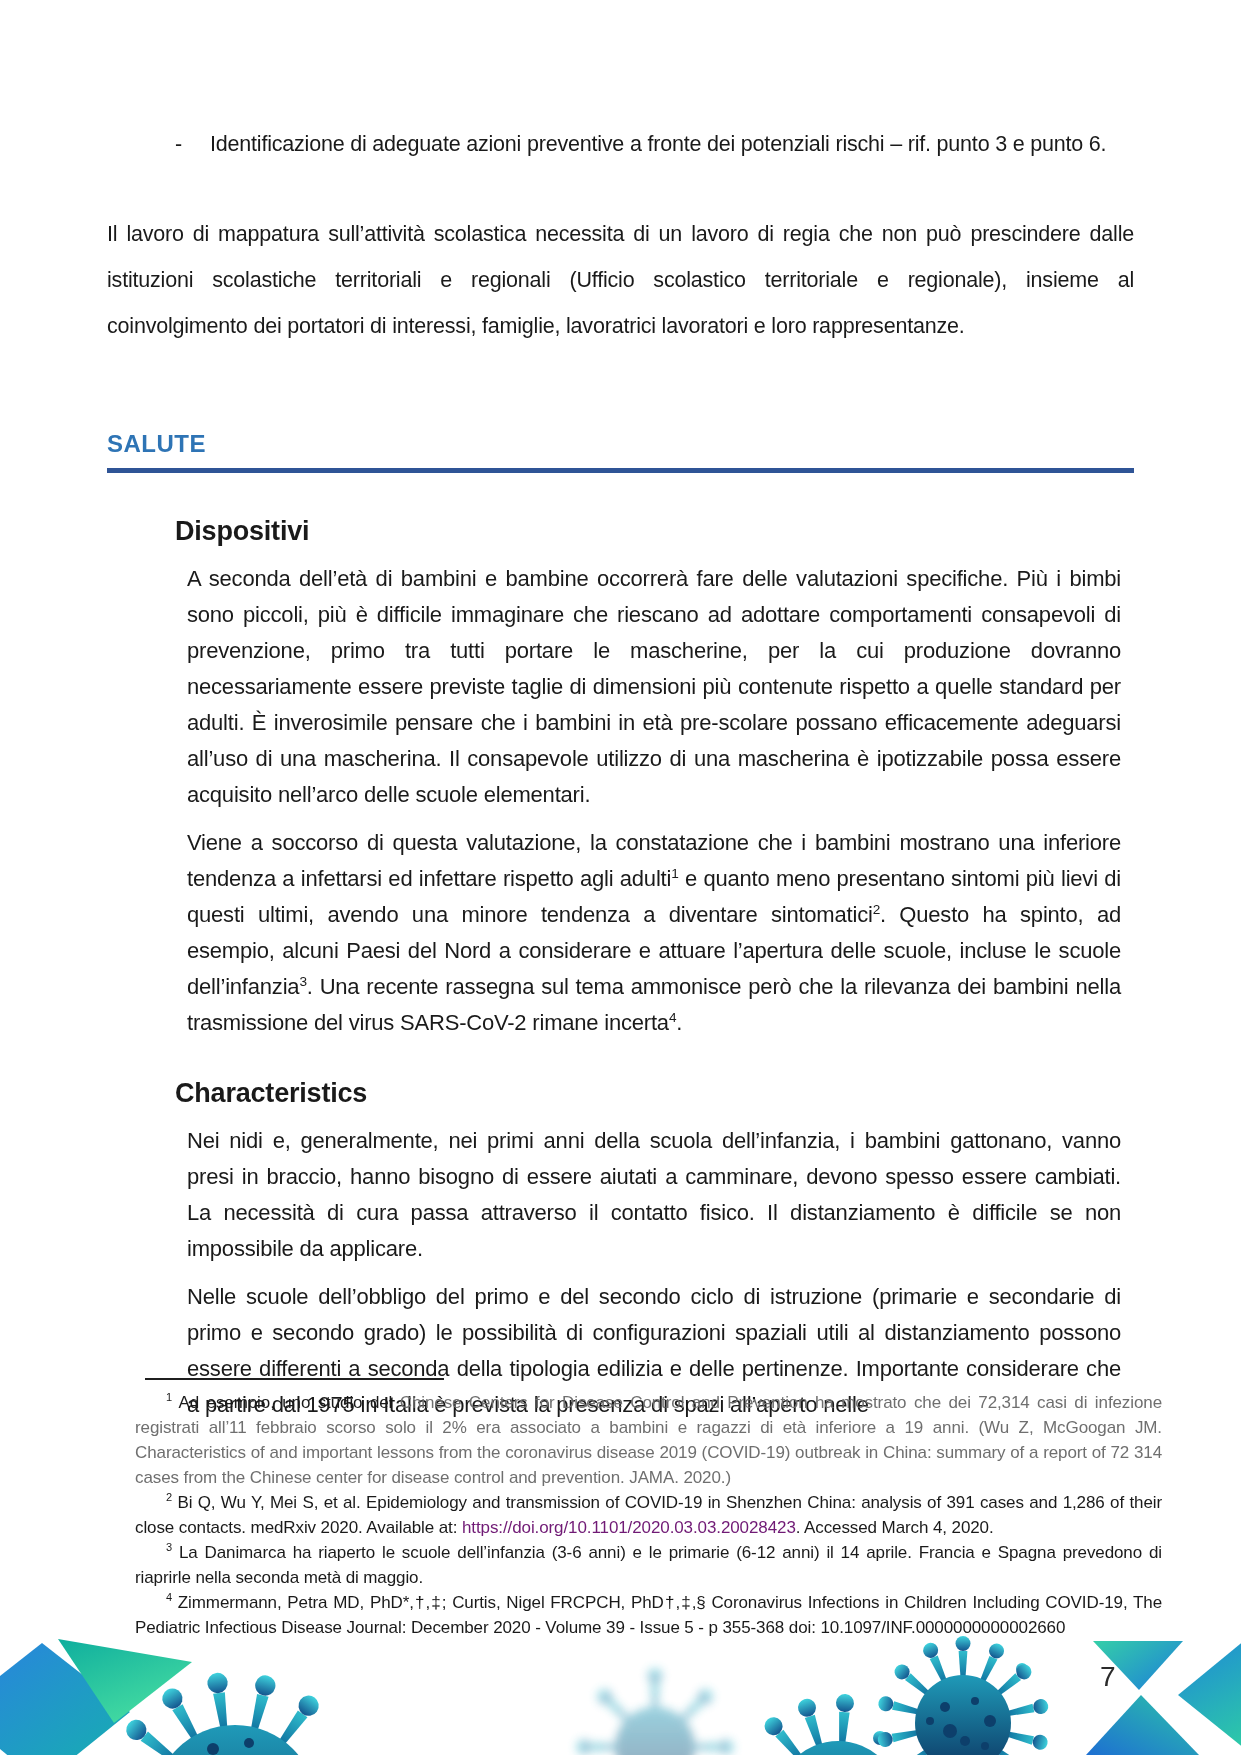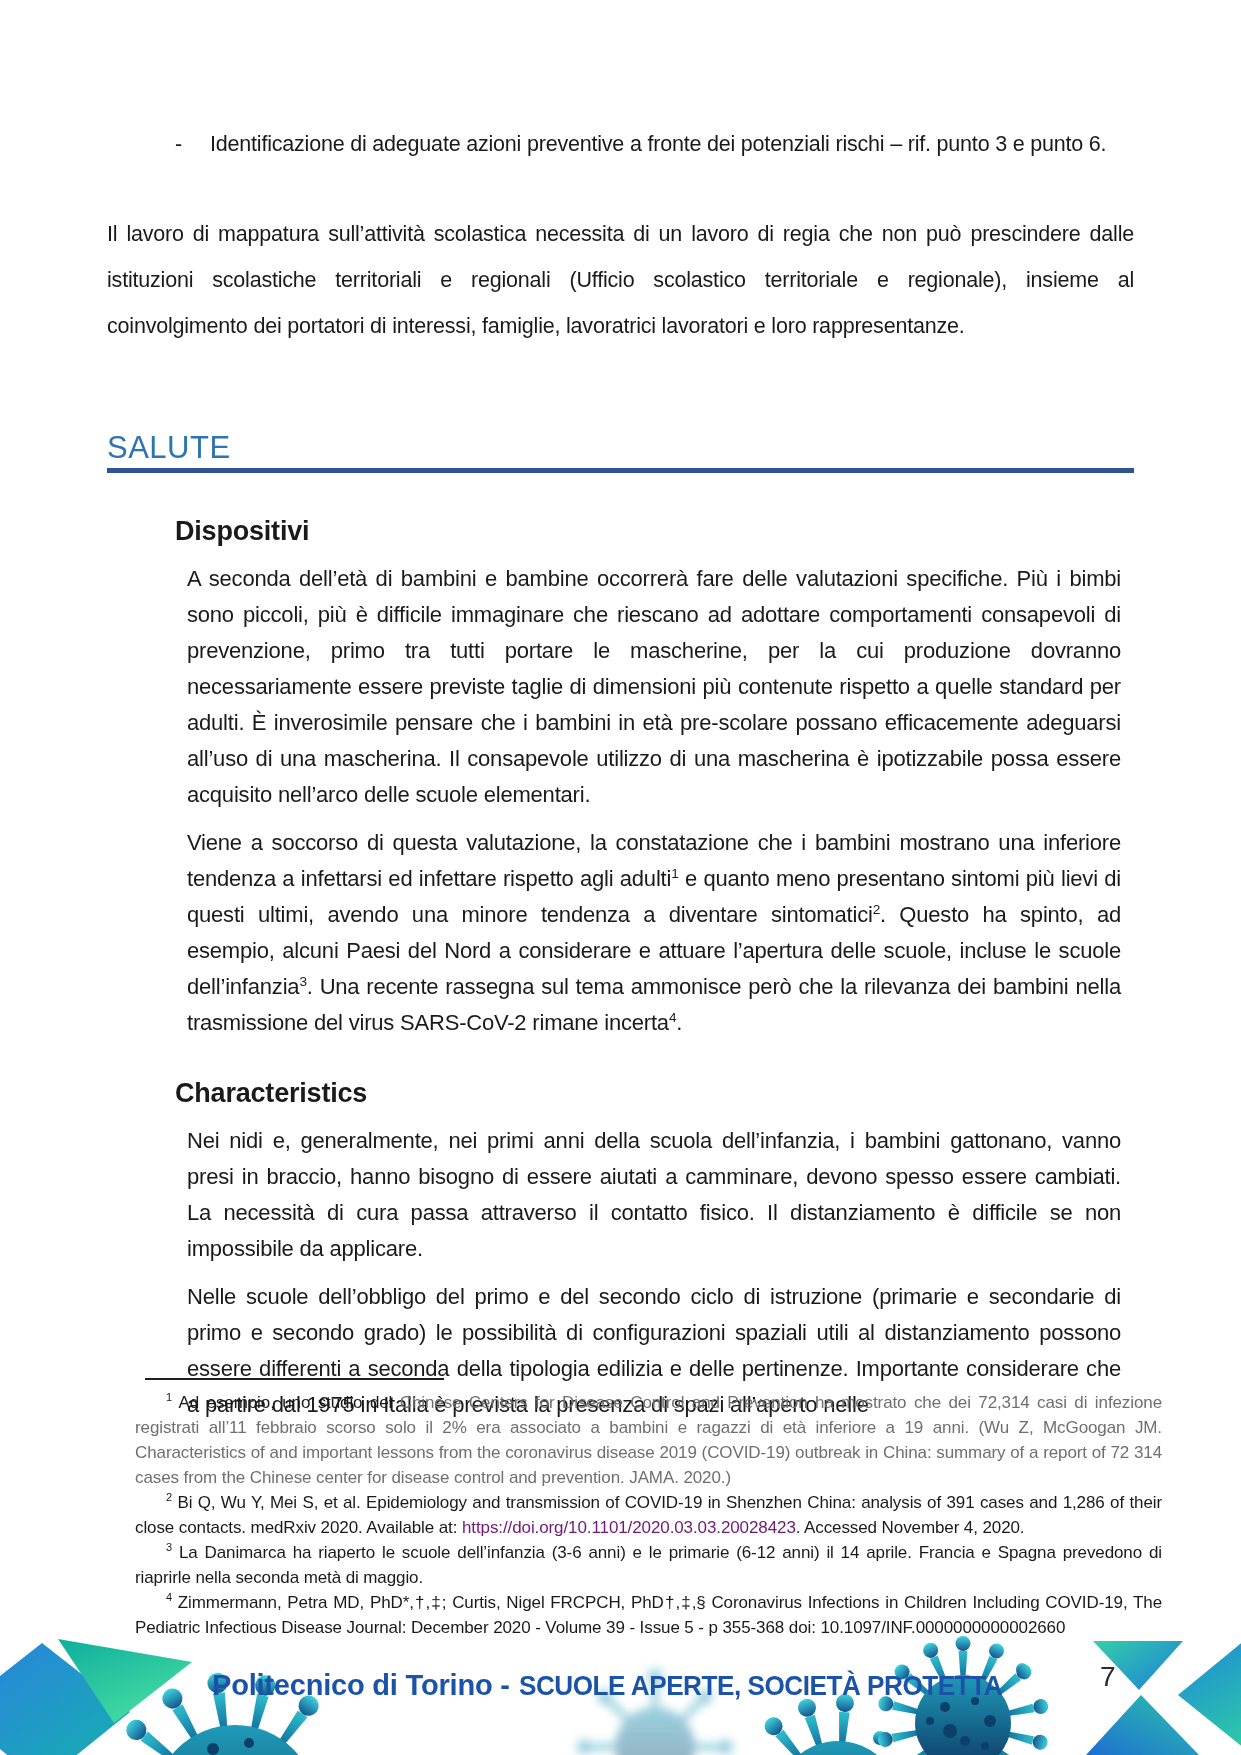--- a/index.html
+++ b/index.html
@@ -13,21 +13,21 @@
     position:absolute; left:107px; top:121px; width:1027px;
     font-size:21.5px; line-height:46px; text-align:justify; letter-spacing:-0.2px;
   }
   .bullet-item { position:relative; padding-left:103px; }
   .bullet-item .dash { position:absolute; left:68px; top:0; }
   .top-par { margin:44px 0 0 0; }
 
   
   .salute {
     position:absolute; left:107px; top:430px; margin:0;
-    font-size:31px; font-weight:400; letter-spacing:0.5px; color:#2E74B5;
+    font-size:24px; font-weight:700; letter-spacing:0.5px; color:#2E74B5;
   }
   .salute-rule {
     position:absolute; left:107px; top:468px; width:1027px; height:5px;
     background:#2F5496;
   }
 
   
   .content {
     position:absolute; left:175px; top:513px; width:958px;
     font-size:22px; line-height:36px; text-align:justify; letter-spacing:-0.2px;
@@ -81,21 +81,21 @@
     <p>A seconda dell’età di bambini e bambine occorrerà fare delle valutazioni specifiche. Più i bimbi sono piccoli, più è difficile immaginare che riescano ad adottare comportamenti consapevoli di prevenzione, primo tra tutti portare le mascherine, per la cui produzione dovranno necessariamente essere previste taglie di dimensioni più contenute rispetto a quelle standard per adulti. È inverosimile pensare che i bambini in età pre-scolare possano efficacemente adeguarsi all’uso di una mascherina. Il consapevole utilizzo di una mascherina è ipotizzabile possa essere acquisito nell’arco delle scuole elementari.</p>
     <p><span>Viene a soccorso di questa valutazione, la constatazione che i bambini mostrano una inferiore tendenza a infettarsi ed infettare rispetto agli adulti</span><sup>1</sup><span> e quanto meno presentano sintomi più lievi di questi ultimi, avendo una minore tendenza a diventare sintomatici</span><sup>2</sup><span>. Questo ha spinto, ad esempio, alcuni Paesi del Nord a considerare e attuare l’apertura delle scuole, incluse le scuole dell’infanzia</span><sup>3</sup><span>. Una recente rassegna sul tema ammonisce però che la rilevanza dei bambini nella trasmissione del virus SARS-CoV-2 rimane incerta</span><sup>4</sup><span>.</span></p>
     <h3 class="spaced">Characteristics</h3>
     <p>Nei nidi e, generalmente, nei primi anni della scuola dell’infanzia, i bambini gattonano, vanno presi in braccio, hanno bisogno di essere aiutati a camminare, devono spesso essere cambiati. La necessità di cura passa attraverso il contatto fisico. Il distanziamento è difficile se non impossibile da applicare.</p>
     <p>Nelle scuole dell’obbligo del primo e del secondo ciclo di istruzione (primarie e secondarie di primo e secondo grado) le possibilità di configurazioni spaziali utili al distanziamento possono essere differenti a seconda della tipologia edilizia e delle pertinenze. Importante considerare che a partire dal 1975 in Italia è prevista la presenza di spazi all’aperto nelle</p>
   </div>
 
   <div class="footnotes">
     <div class="fn-rule"></div>
     <p class="fn"><sup>1</sup><span> Ad esempio, uno studio del </span><span class="gray">Chinese Centers for Disease Control and Prevention ha mostrato che dei 72,314 casi di infezione registrati all’11 febbraio scorso solo il 2% era associato a bambini e ragazzi di età inferiore a 19 anni. (Wu Z, McGoogan JM. Characteristics of and important lessons from the coronavirus disease 2019 (COVID-19) outbreak in China: summary of a report of 72 314 cases from the Chinese center for disease control and prevention. JAMA. 2020.)</span></p>
-    <p class="fn"><sup>2</sup><span> Bi Q, Wu Y, Mei S, et al. Epidemiology and transmission of COVID-19 in Shenzhen China: analysis of 391 cases and 1,286 of their close contacts. medRxiv 2020. Available at: </span><a class="link">https://doi.org/10.1101/2020.03.03.20028423</a><span>. Accessed November 4, 2020.</span></p>
+    <p class="fn"><sup>2</sup><span> Bi Q, Wu Y, Mei S, et al. Epidemiology and transmission of COVID-19 in Shenzhen China: analysis of 391 cases and 1,286 of their close contacts. medRxiv 2020. Available at: </span><a class="link">https://doi.org/10.1101/2020.03.03.20028423</a><span>. Accessed March 4, 2020.</span></p>
     <p class="fn"><sup>3</sup><span> La Danimarca ha riaperto le scuole dell’infanzia (3-6 anni) e le primarie (6-12 anni) il 14 aprile. Francia e Spagna prevedono di riaprirle nella seconda metà di maggio.</span></p>
     <p class="fn"><sup>4</sup><span> Zimmermann, Petra MD, PhD*,†,‡; Curtis, Nigel FRCPCH, PhD†,‡,§ Coronavirus Infections in Children Including COVID-19, The Pediatric Infectious Disease Journal: December 2020 - Volume 39 - Issue 5 - p 355-368 doi: 10.1097/INF.0000000000002660</span></p>
   </div>
 
   <svg class="footer-art" viewBox="0 0 1241 120" width="1241" height="120" aria-hidden="true">
     <defs>
       <linearGradient id="gL1" x1="0" y1="0" x2="1" y2="1">
           <stop offset="0" stop-color="#2b80e2"></stop>
           <stop offset="1" stop-color="#15b2ac"></stop>
         </linearGradient>
@@ -197,18 +197,15 @@
       <circle cx="-18" cy="-16" r="5" fill="#0d3f6b"></circle>
       <circle cx="12" cy="-22" r="4" fill="#0d3f6b"></circle>
       <circle cx="27" cy="-2" r="6" fill="#0d3f6b"></circle>
       <circle cx="-13" cy="8" r="7" fill="#0d3f6b"></circle>
       <circle cx="-33" cy="-2" r="4" fill="#0d3f6b"></circle>
       <circle cx="2" cy="18" r="5" fill="#0d3f6b"></circle>
       <circle cx="22" cy="23" r="4" fill="#0d3f6b"></circle>
     </g>
   </svg>
 
-  <div class="footer-brand">
-    <span class="brand-a">Politecnico di Torino -</span><span class="brand-b">SCUOLE APERTE, SOCIETÀ PROTETTA</span>
-  </div>
   <div class="page-number">7</div>
 
 </div>
 
 </body></html>

